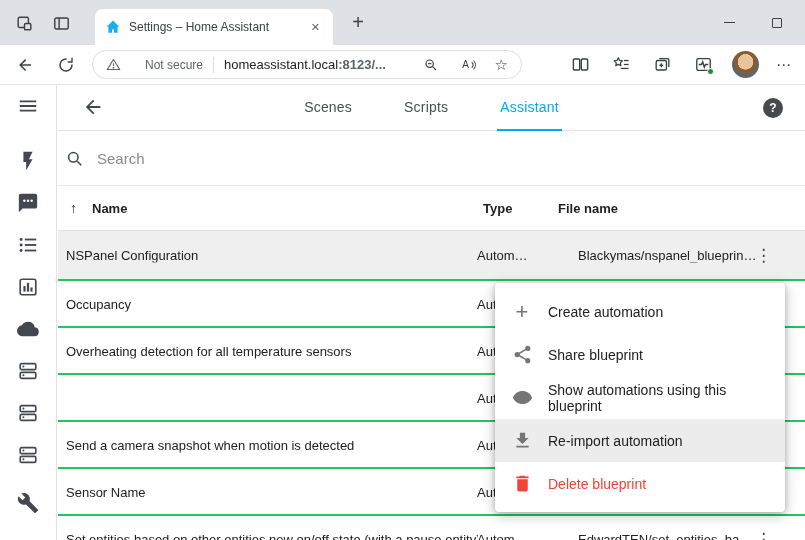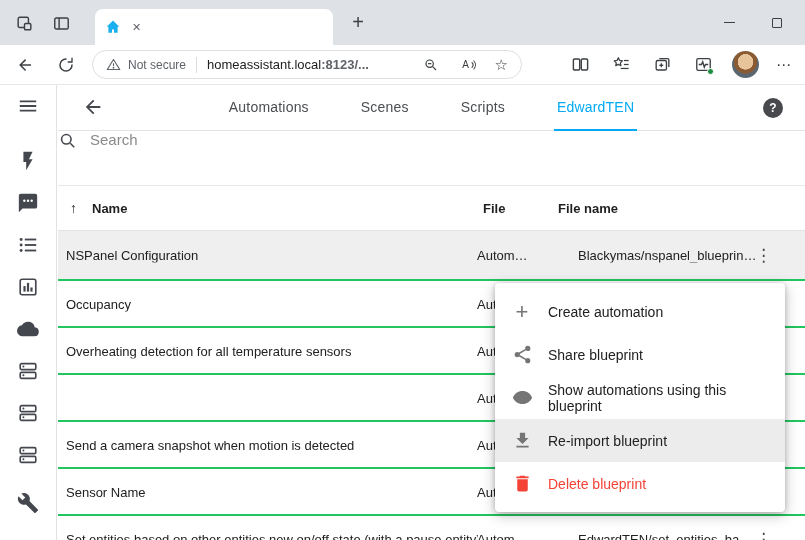--- a/index.html
+++ b/index.html
@@ -22,21 +22,21 @@
   .win-min i{display:block;width:11px;height:1px;background:#3c4043;}
   .win-max i{display:block;width:10px;height:10px;border:1.2px solid #3c4043;border-radius:1px;}
 
   
   .navbar{position:absolute;left:0;top:45px;width:805px;height:40px;background:#fff;border-bottom:1px solid #e5e7ea;display:flex;align-items:center;padding:0 13px;}
   .nav-icon{width:24px;height:24px;display:flex;align-items:center;justify-content:center;}
   .nav-icon svg{width:18px;height:18px;}
   .nav-back{margin-right:17px;} .nav-refresh{margin-right:14px;}
   .addr{width:430px;height:29px;border:1px solid #dcdfe3;border-radius:15px;background:#fff;display:flex;align-items:center;padding:0 13px;}
   .addr .warn{width:15px;height:15px;flex:none;display:flex;}
-  .sec-label{font-size:12px;color:#5f6368;margin-left:7px;white-space:nowrap;}
+  .sec-label{font-size:12px;color:#5f6368;margin-left:24px;white-space:nowrap;}
   .addr-sep{width:1px;height:16px;background:#dadce0;margin:0 10px;flex:none;}
   .url{font-size:13px;color:#202124;white-space:nowrap;overflow:hidden;}
   .url .path{color:#5f6368;font-weight:bold;}
   .addr-right{margin-left:auto;display:flex;align-items:center;gap:14px;}
   .addr-right svg{width:16px;height:16px;}
   .star-glyph{font-size:15px;color:#3c4043;line-height:1;}
   .nav-right{margin-left:auto;display:flex;align-items:center;gap:17px;}
   .nav-right .nav-icon svg{width:19px;height:19px;}
   .ess{position:relative;}
   .ess .dot{position:absolute;right:1px;bottom:2px;width:7px;height:7px;border-radius:50%;background:#1e8e3e;border:1.5px solid #fff;}
@@ -56,21 +56,21 @@
 
   .main{position:absolute;left:58px;top:0;width:747px;height:455px;}
   .topbar{position:relative;height:46px;border-bottom:1px solid #e3e3e3;}
   .ha-back{position:absolute;left:24px;top:11px;width:24px;height:24px;}
   .ha-back svg{width:22px;height:22px;}
   .ha-tabs{display:flex;justify-content:center;gap:46px;height:46px;}
   .ha-tab{display:flex;align-items:center;font-size:14px;font-weight:500;color:#4b4e52;border-bottom:2px solid transparent;padding:0 3px;letter-spacing:.2px;}
   .ha-tab.active{color:#03a9f4;border-bottom-color:#03a9f4;}
   .help{position:absolute;right:22px;top:13px;width:20px;height:20px;border-radius:50%;background:#47494d;color:#fff;font-size:12px;font-weight:bold;display:flex;align-items:center;justify-content:center;}
 
-  .searchbar{height:55px;border-bottom:1px solid #e7e7e7;display:flex;align-items:flex-start;padding-left:0;gap:13px;}
+  .searchbar{height:55px;border-bottom:1px solid #e7e7e7;display:flex;align-items:center;padding-left:7px;gap:13px;}
   .searchbar svg{width:19px;height:19px;}
   .search-input{border:none;outline:none;font-size:15px;color:#212121;width:320px;background:transparent;}
   .search-input::placeholder{color:#8a8a8a;}
 
   .thead{position:relative;height:45px;border-bottom:1px solid #e3e3e3;font-size:13px;font-weight:bold;color:#1f1f1f;}
   .thead span{position:absolute;top:50%;transform:translateY(-50%);}
   .sort-arrow{left:12px;font-size:14px;font-weight:normal;}
   .th-name{left:34px;}
   .th-type{left:425px;}
   .th-file{left:500px;}
@@ -110,20 +110,21 @@
           <rect x="3.5" y="5" width="17" height="14" rx="2"></rect>
           <line x1="9" y1="5" x2="9" y2="19"></line>
         </svg>
     </div>
     <div class="tab">
       <span class="favicon">
         <svg viewBox="0 0 24 24">
             <path fill="#1ab0f0" d="M12 2.4 2.6 11.8h2.5v9h5.4v-5h3v5h5.4v-9h2.5z"></path>
           </svg>
       </span>
+      <span class="tab-title">Settings – Home Assistant</span>
       <span class="tab-close">✕</span>
     </div>
     <span class="newtab">+</span>
     <div class="win-btn win-min">
         <i></i>
       </div>
     <div class="win-btn win-max">
         <i></i>
       </div>
   </div>
@@ -280,40 +281,39 @@
     </div>
 
     <div class="main">
       <div class="topbar">
         <div class="ha-back">
           <svg viewBox="0 0 24 24">
               <path fill="#44474e" d="M20 11v2H8l5.5 5.5-1.4 1.4L4.2 12l7.9-7.9 1.4 1.4L8 11z"></path>
             </svg>
         </div>
         <div class="ha-tabs">
-          <div class="ha-tab">Automations</div>
           <div class="ha-tab">Scenes</div>
           <div class="ha-tab">Scripts</div>
-          <div class="ha-tab active">EdwardTEN</div>
+          <div class="ha-tab active">Assistant</div>
         </div>
         <div class="help">?</div>
       </div>
 
       <div class="searchbar">
         <svg viewBox="0 0 24 24" fill="none" stroke="#44474e" stroke-width="2">
             <circle cx="10.5" cy="10.5" r="6"></circle>
             <line x1="15.5" y1="15.5" x2="20.5" y2="20.5"></line>
           </svg>
         <input class="search-input" placeholder="Search" style="">
       </div>
 
       <div class="thead">
         <span class="sort-arrow">↑</span>
         <span class="th-name">Name</span>
-        <span class="th-type">File</span>
+        <span class="th-type">Type</span>
         <span class="th-file">File name</span>
       </div>
 
       <div class="row hl">
         <span class="c-name">NSPanel Configuration</span>
         <span class="c-type">Autom…</span>
         <span class="c-file">Blackymas/nspanel_blueprin…</span>
         <span class="kebab">⋮</span>
       </div>
       <div class="row">
@@ -374,21 +374,21 @@
           </svg>
       </span>
       <span>Show automations using this blueprint</span>
     </div>
     <div class="ctx-item hov">
       <span class="mi">
         <svg viewBox="0 0 24 24">
             <path fill="#757575" d="M5 20h14v-2H5zm14-11h-4V3H9v6H5l7 7z"></path>
           </svg>
       </span>
-      <span>Re-import blueprint</span>
+      <span>Re-import automation</span>
     </div>
     <div class="ctx-item danger">
       <span class="mi">
         <svg viewBox="0 0 24 24">
             <path fill="#f44336" d="M19 4h-3.5l-1-1h-5l-1 1H5v2h14M6 19a2 2 0 0 0 2 2h8a2 2 0 0 0 2-2V7H6z"></path>
           </svg>
       </span>
       <span>Delete blueprint</span>
     </div>
   </div>

